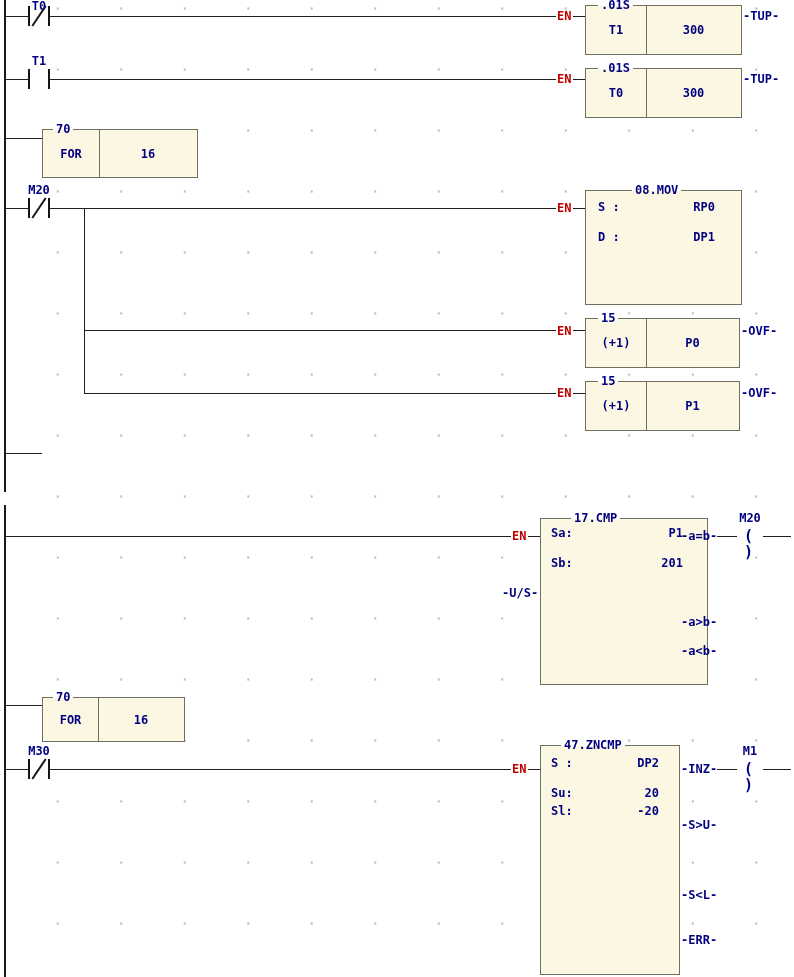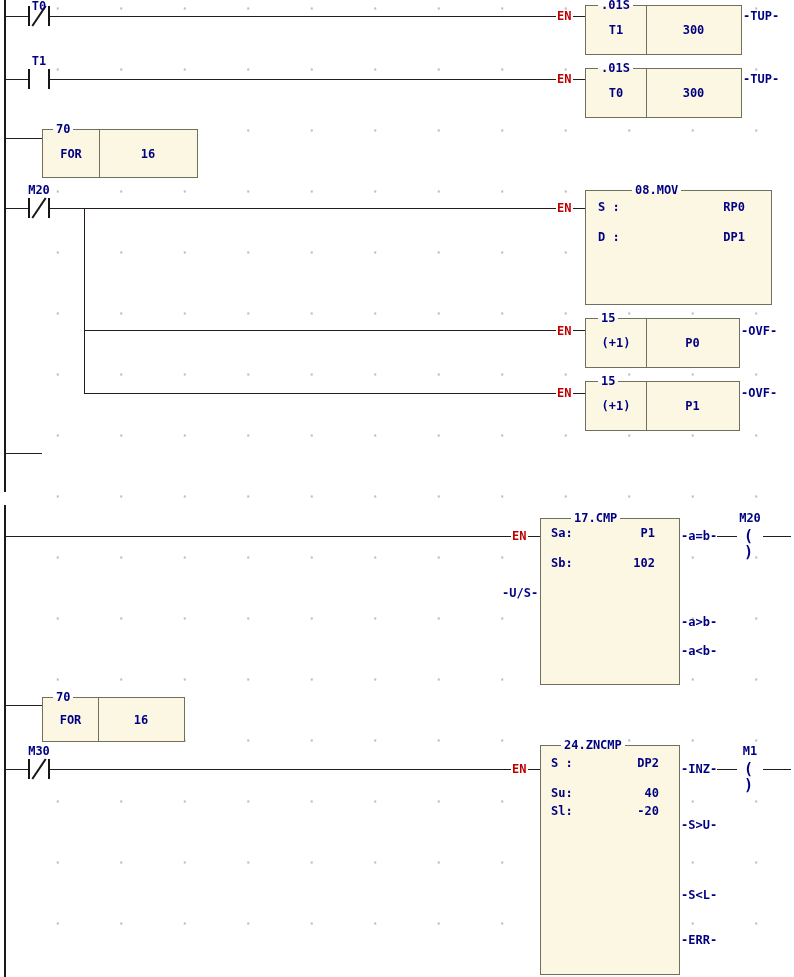--- a/index.html
+++ b/index.html
@@ -105,21 +105,21 @@
   </div>
 
   <div class="contact" style="left:28px;top:198px">
     <span class="b1"></span>
     <span class="slash"></span>
     <span class="b2"></span>
     <span class="clabel">M20</span>
   </div>
   <span class="en" style="left:557px;top:201px">EN</span>
 
-  <div class="blk" style="left:585px;top:190px;width:187px;height:115px">
+  <div class="blk" style="left:585px;top:190px;width:157px;height:115px">
     <span class="btitle" style="left:46px">08.MOV</span>
     <div class="brow" style="top:9px">
       <span class="rl" style="left:12px">S :</span>
       <span class="rv" style="right:26px">RP0</span>
     </div>
     <div class="brow" style="top:39px">
       <span class="rl" style="left:12px">D :</span>
       <span class="rv" style="right:26px">DP1</span>
     </div>
   </div>
@@ -150,29 +150,29 @@
 
   <div class="wh" style="left:6px;top:705px;width:36px"></div>
 
   <div class="wh" style="left:6px;top:769px;width:22px"></div>
   <div class="wh" style="left:50px;top:769px;width:461px"></div>
   <div class="wh" style="left:528px;top:769px;width:12px"></div>
   <div class="wh" style="left:717px;top:769px;width:20px"></div>
   <div class="wh" style="left:763px;top:769px;width:28px"></div>
 
   <span class="en" style="left:512px;top:529px">EN</span>
-  <div class="blk" style="left:540px;top:518px;width:140px;height:167px">
+  <div class="blk" style="left:540px;top:518px;width:168px;height:167px">
     <span class="btitle" style="left:30px">17.CMP</span>
     <div class="brow" style="top:7px">
       <span class="rl" style="left:10px">Sa:</span>
       <span class="rv" style="right:24px">P1</span>
     </div>
     <div class="brow" style="top:37px">
       <span class="rl" style="left:10px">Sb:</span>
-      <span class="rv" style="right:24px">102</span>
+      <span class="rv" style="right:24px">201</span>
     </div>
   </div>
   <span class="port" style="left:502px;top:586px">U/S</span>
   <span class="port" style="left:681px;top:529px">a=b</span>
   <span class="port" style="left:681px;top:615px">a&gt;b</span>
   <span class="port" style="left:681px;top:644px">a&lt;b</span>
   <div class="coil" style="left:737px;top:528px">
     <span class="clabel" style="top:-16px">M20</span>
     <span class="sym">( )</span>
   </div>
@@ -186,28 +186,28 @@
 
   <div class="contact" style="left:28px;top:759px">
     <span class="b1"></span>
     <span class="slash"></span>
     <span class="b2"></span>
     <span class="clabel">M30</span>
   </div>
   <span class="en" style="left:512px;top:762px">EN</span>
 
   <div class="blk" style="left:540px;top:745px;width:140px;height:230px">
-    <span class="btitle" style="left:20px">24.ZNCMP</span>
+    <span class="btitle" style="left:20px">47.ZNCMP</span>
     <div class="brow" style="top:10px">
       <span class="rl" style="left:10px">S :</span>
       <span class="rv" style="right:20px">DP2</span>
     </div>
     <div class="brow" style="top:40px">
       <span class="rl" style="left:10px">Su:</span>
-      <span class="rv" style="right:20px">40</span>
+      <span class="rv" style="right:20px">20</span>
     </div>
     <div class="brow" style="top:58px">
       <span class="rl" style="left:10px">Sl:</span>
       <span class="rv" style="right:20px">-20</span>
     </div>
   </div>
   <span class="port" style="left:681px;top:762px">INZ</span>
   <span class="port" style="left:681px;top:818px">S&gt;U</span>
   <span class="port" style="left:681px;top:888px">S&lt;L</span>
   <span class="port" style="left:681px;top:933px">ERR</span>

